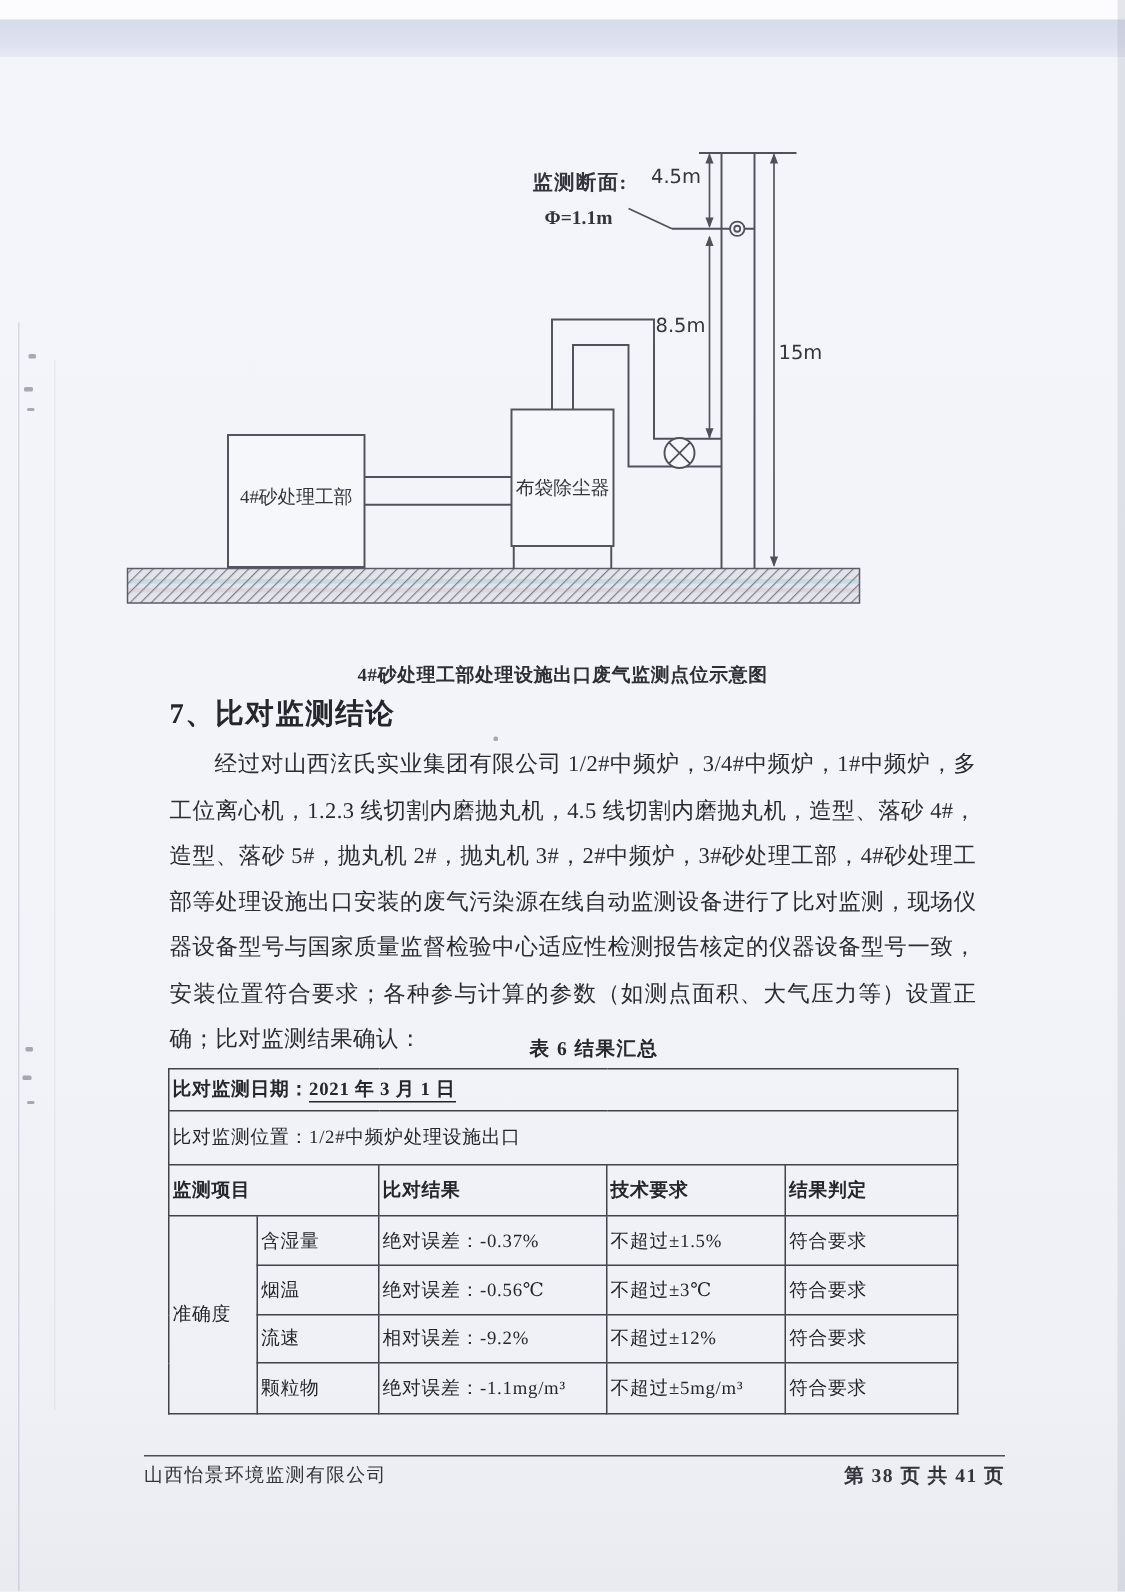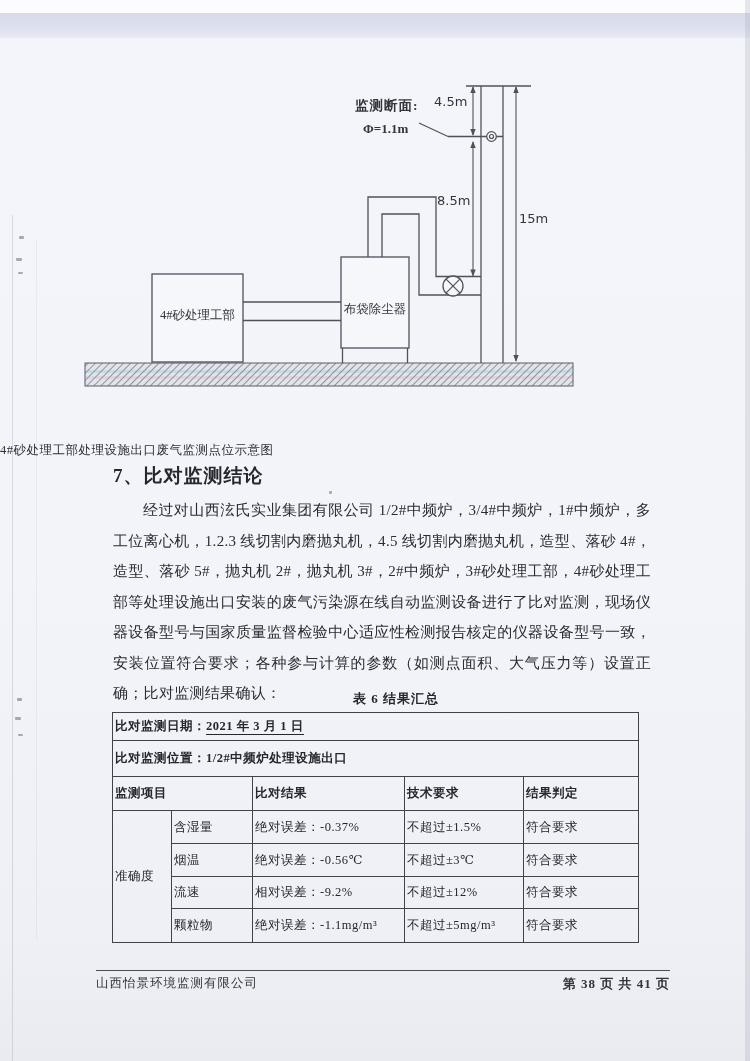--- a/index.html
+++ b/index.html
@@ -15,27 +15,27 @@
   }
   .top-white{position:absolute;left:0;top:0;width:750px;height:13px;background:#fcfcfe;}
   .top-band{position:absolute;left:0;top:13px;width:750px;height:25px;
     background:linear-gradient(180deg,#d8dcea 0%,#dde1ee 60%,#e8eaf3 100%);}
   .right-edge{position:absolute;right:0;top:0;width:5px;height:1061px;background:rgba(150,156,175,.22);}
   .left-scanline{position:absolute;left:12px;top:215px;width:1px;height:846px;background:rgba(140,146,168,.28);}
   .left-scanline2{position:absolute;left:36px;top:240px;width:1px;height:700px;background:rgba(150,156,175,.12);}
   .speck{position:absolute;background:rgba(90,94,110,.5);border-radius:1px;}
 
   
-  .diagram{position:absolute;left:60px;top:72px;width:530px;height:322px;}
+  .diagram{position:absolute;left:60px;top:88px;width:530px;height:322px;}
   .diagram svg{display:block;}
 
   
   .caption{
-    position:absolute;left:0;top:442px;width:750px;text-align:left;
-    font-size:12.5px;font-weight:normal;letter-spacing:.5px;color:#2e2f36;
+    position:absolute;left:0;top:442px;width:750px;text-align:center;
+    font-size:12.5px;font-weight:bold;letter-spacing:.5px;color:#2e2f36;
   }
   .heading{
     position:absolute;left:113px;top:463px;
     font-size:19px;font-weight:bold;letter-spacing:1px;color:#26272e;
   }
   .paragraph{
     position:absolute;left:113px;top:495px;width:538px;
     font-size:15px;line-height:30.5px;letter-spacing:.3px;
     text-align:justify;text-indent:2em;color:#2b2c33;
   }
@@ -183,21 +183,21 @@
         <col style="width:119px">
         <col style="width:115px">
     </colgroup>
     <tbody>
       <tr style="height:28px">
         <td colspan="5" style="font-weight:bold;">
           <span>比对监测日期：</span><span class="u">2021 年 3 月 1 日</span>
         </td>
       </tr>
       <tr style="height:36px">
-        <td colspan="5" style="font-weight:bold;">比对监测位置：1/2#中频炉处理设施出口</td>
+        <td colspan="5" style="font-weight:normal;">比对监测位置：1/2#中频炉处理设施出口</td>
       </tr>
       <tr style="height:34px">
         <th colspan="2">监测项目</th>
         <th>比对结果</th>
         <th>技术要求</th>
         <th>结果判定</th>
       </tr>
       <tr style="height:33px">
         <td rowspan="4">准确度</td>
         <td>含湿量</td>

